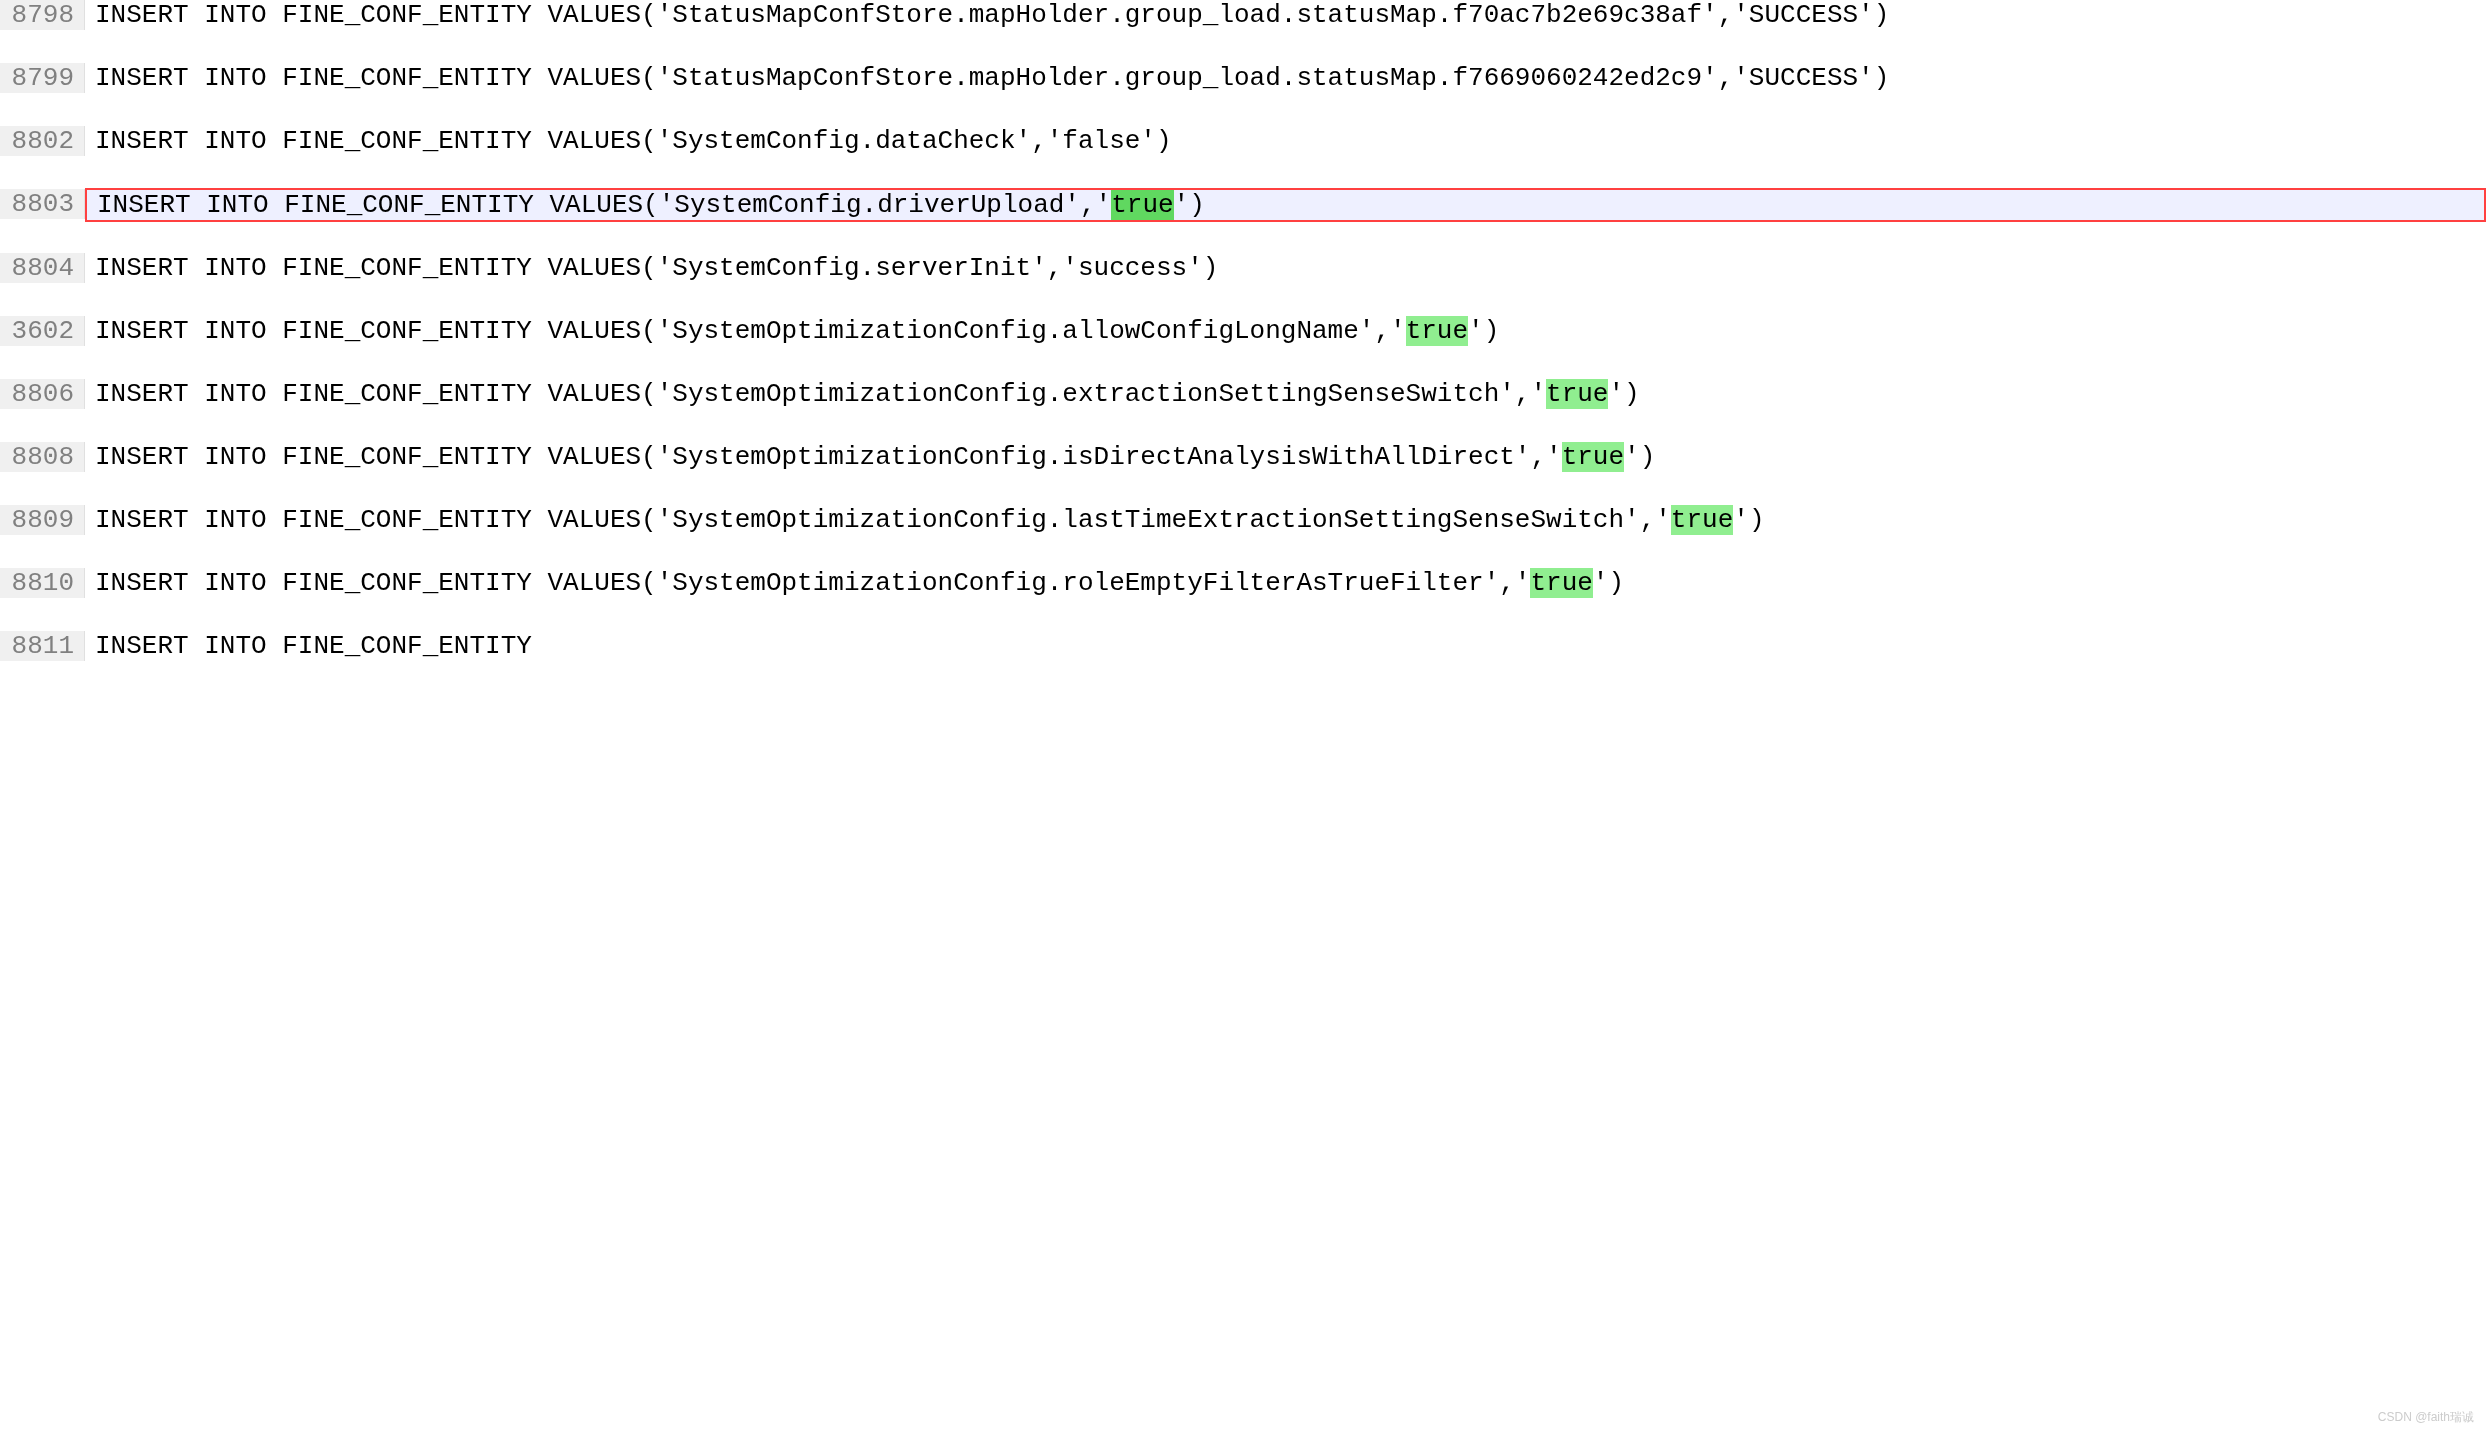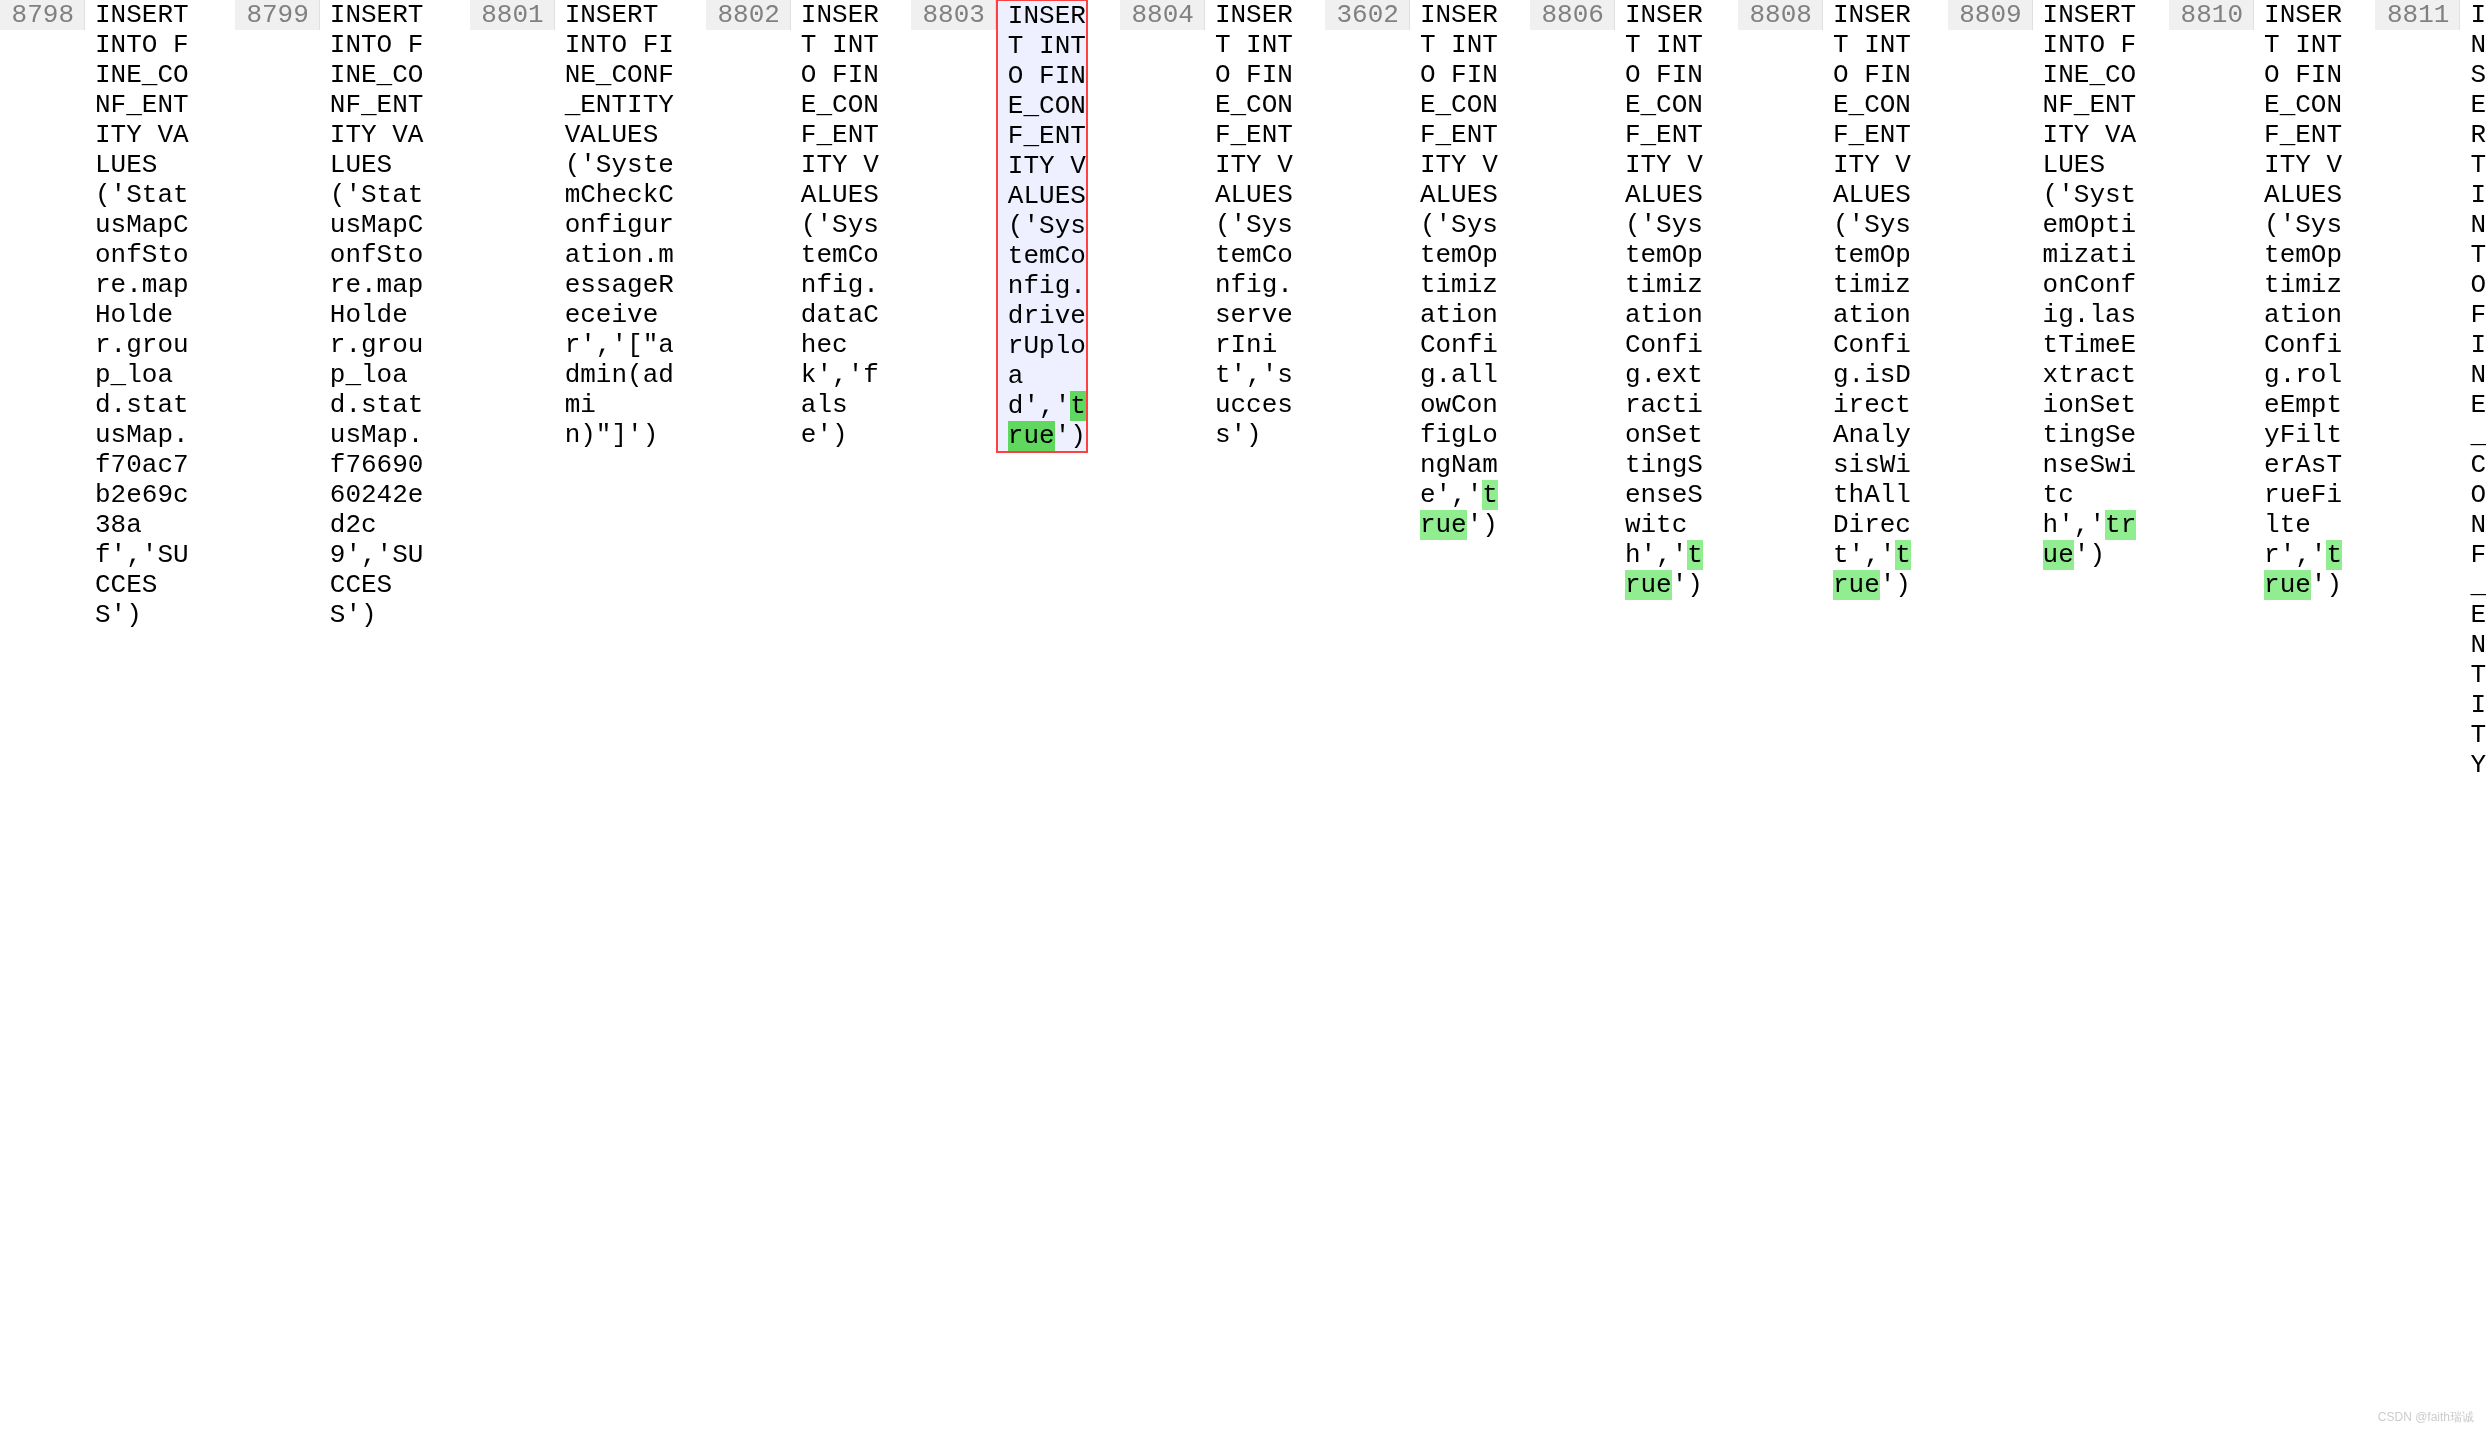--- a/index.html
+++ b/index.html
@@ -6,21 +6,21 @@
     body {
       font-family: "Courier New", Consolas, Monaco, monospace;
       font-size: 26px;
       background: #ffffff;
       color: #000000;
       white-space: nowrap;
       overflow-x: hidden;
     }
     .editor {
       display: flex;
-      flex-direction: row;
+      flex-direction: column;
       gap: 32px;
     }
     .line {
       display: flex;
       align-items: flex-start;
       min-height: 31px;
     }
     .gutter {
       flex: 0 0 85px;
       background: #f0f0f0;
@@ -64,24 +64,20 @@
 <div class="editor">
     <div class="line">
       <div class="gutter">8798</div>
       <div class="code">INSERT INTO FINE_CONF_ENTITY VALUES('StatusMapConfStore.mapHolder.group_load.statusMap.f70ac7b2e69c38af','SUCCESS')</div>
     </div>
     <div class="line">
       <div class="gutter">8799</div>
       <div class="code">INSERT INTO FINE_CONF_ENTITY VALUES('StatusMapConfStore.mapHolder.group_load.statusMap.f7669060242ed2c9','SUCCESS')</div>
     </div>
     <div class="line">
-      <div class="gutter">8801</div>
-      <div class="code">INSERT INTO FINE_CONF_ENTITY VALUES('SystemCheckConfiguration.messageReceiver','["admin(admin)"]')</div>
-    </div>
-    <div class="line">
       <div class="gutter">8802</div>
       <div class="code">INSERT INTO FINE_CONF_ENTITY VALUES('SystemConfig.dataCheck','false')</div>
     </div>
     <div class="line">
       <div class="gutter">8803</div>
       <div class="code highlighted-line">INSERT INTO FINE_CONF_ENTITY VALUES('SystemConfig.driverUpload','<span class="highlight-true-selected">true</span>')</div>
     </div>
     <div class="line">
       <div class="gutter">8804</div>
       <div class="code">INSERT INTO FINE_CONF_ENTITY VALUES('SystemConfig.serverInit','success')</div>

